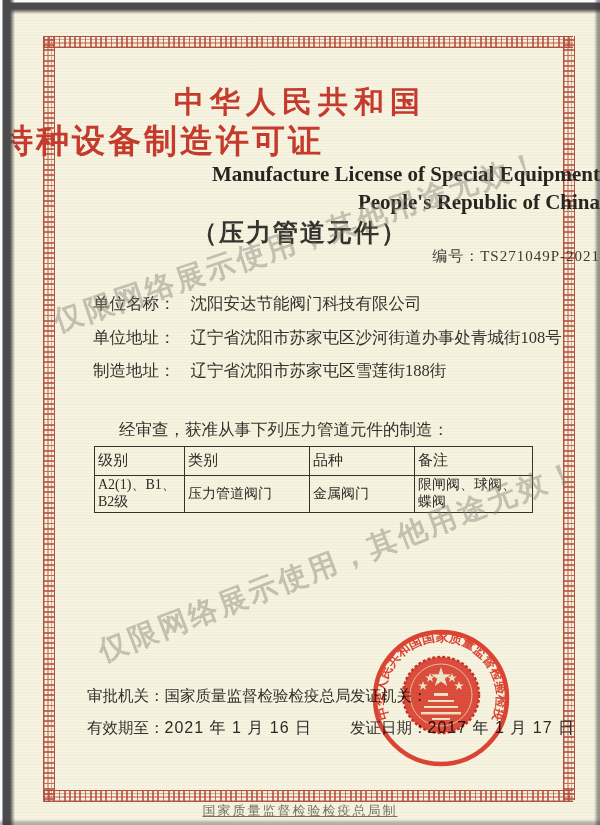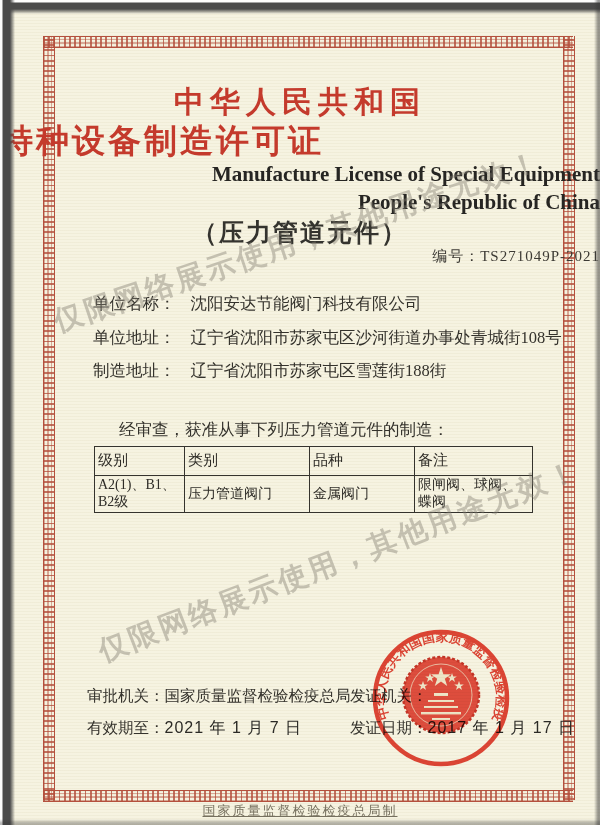--- a/index.html
+++ b/index.html
@@ -160,21 +160,21 @@
       </tbody>
     </table>
 
     <div class="footer-line fl-left fr1">
       <span>审批机关：</span><span>国家质量监督检验检疫总局</span>
     </div>
     <div class="footer-line fl-right fr1">
       <span>发证机关：</span>
     </div>
     <div class="footer-line fl-left fr2">
-      <span>有效期至：</span><span class="fill-value">2021 年 1 月 7 日</span>
+      <span>有效期至：</span><span class="fill-value">2021 年 1 月 16 日</span>
     </div>
     <div class="footer-line fl-right fr2">
       <span>发证日期：</span><span class="fill-value">2017 年 1 月 17 日</span>
     </div>
 
     <div class="row caption">国家质量监督检验检疫总局制</div>
   </div>
 
   <svg class="seal" viewBox="0 0 150 150" xmlns="http://www.w3.org/2000/svg">
     <circle cx="75" cy="75" r="66" fill="none" stroke="#e23a2c" stroke-width="4.5"></circle>

